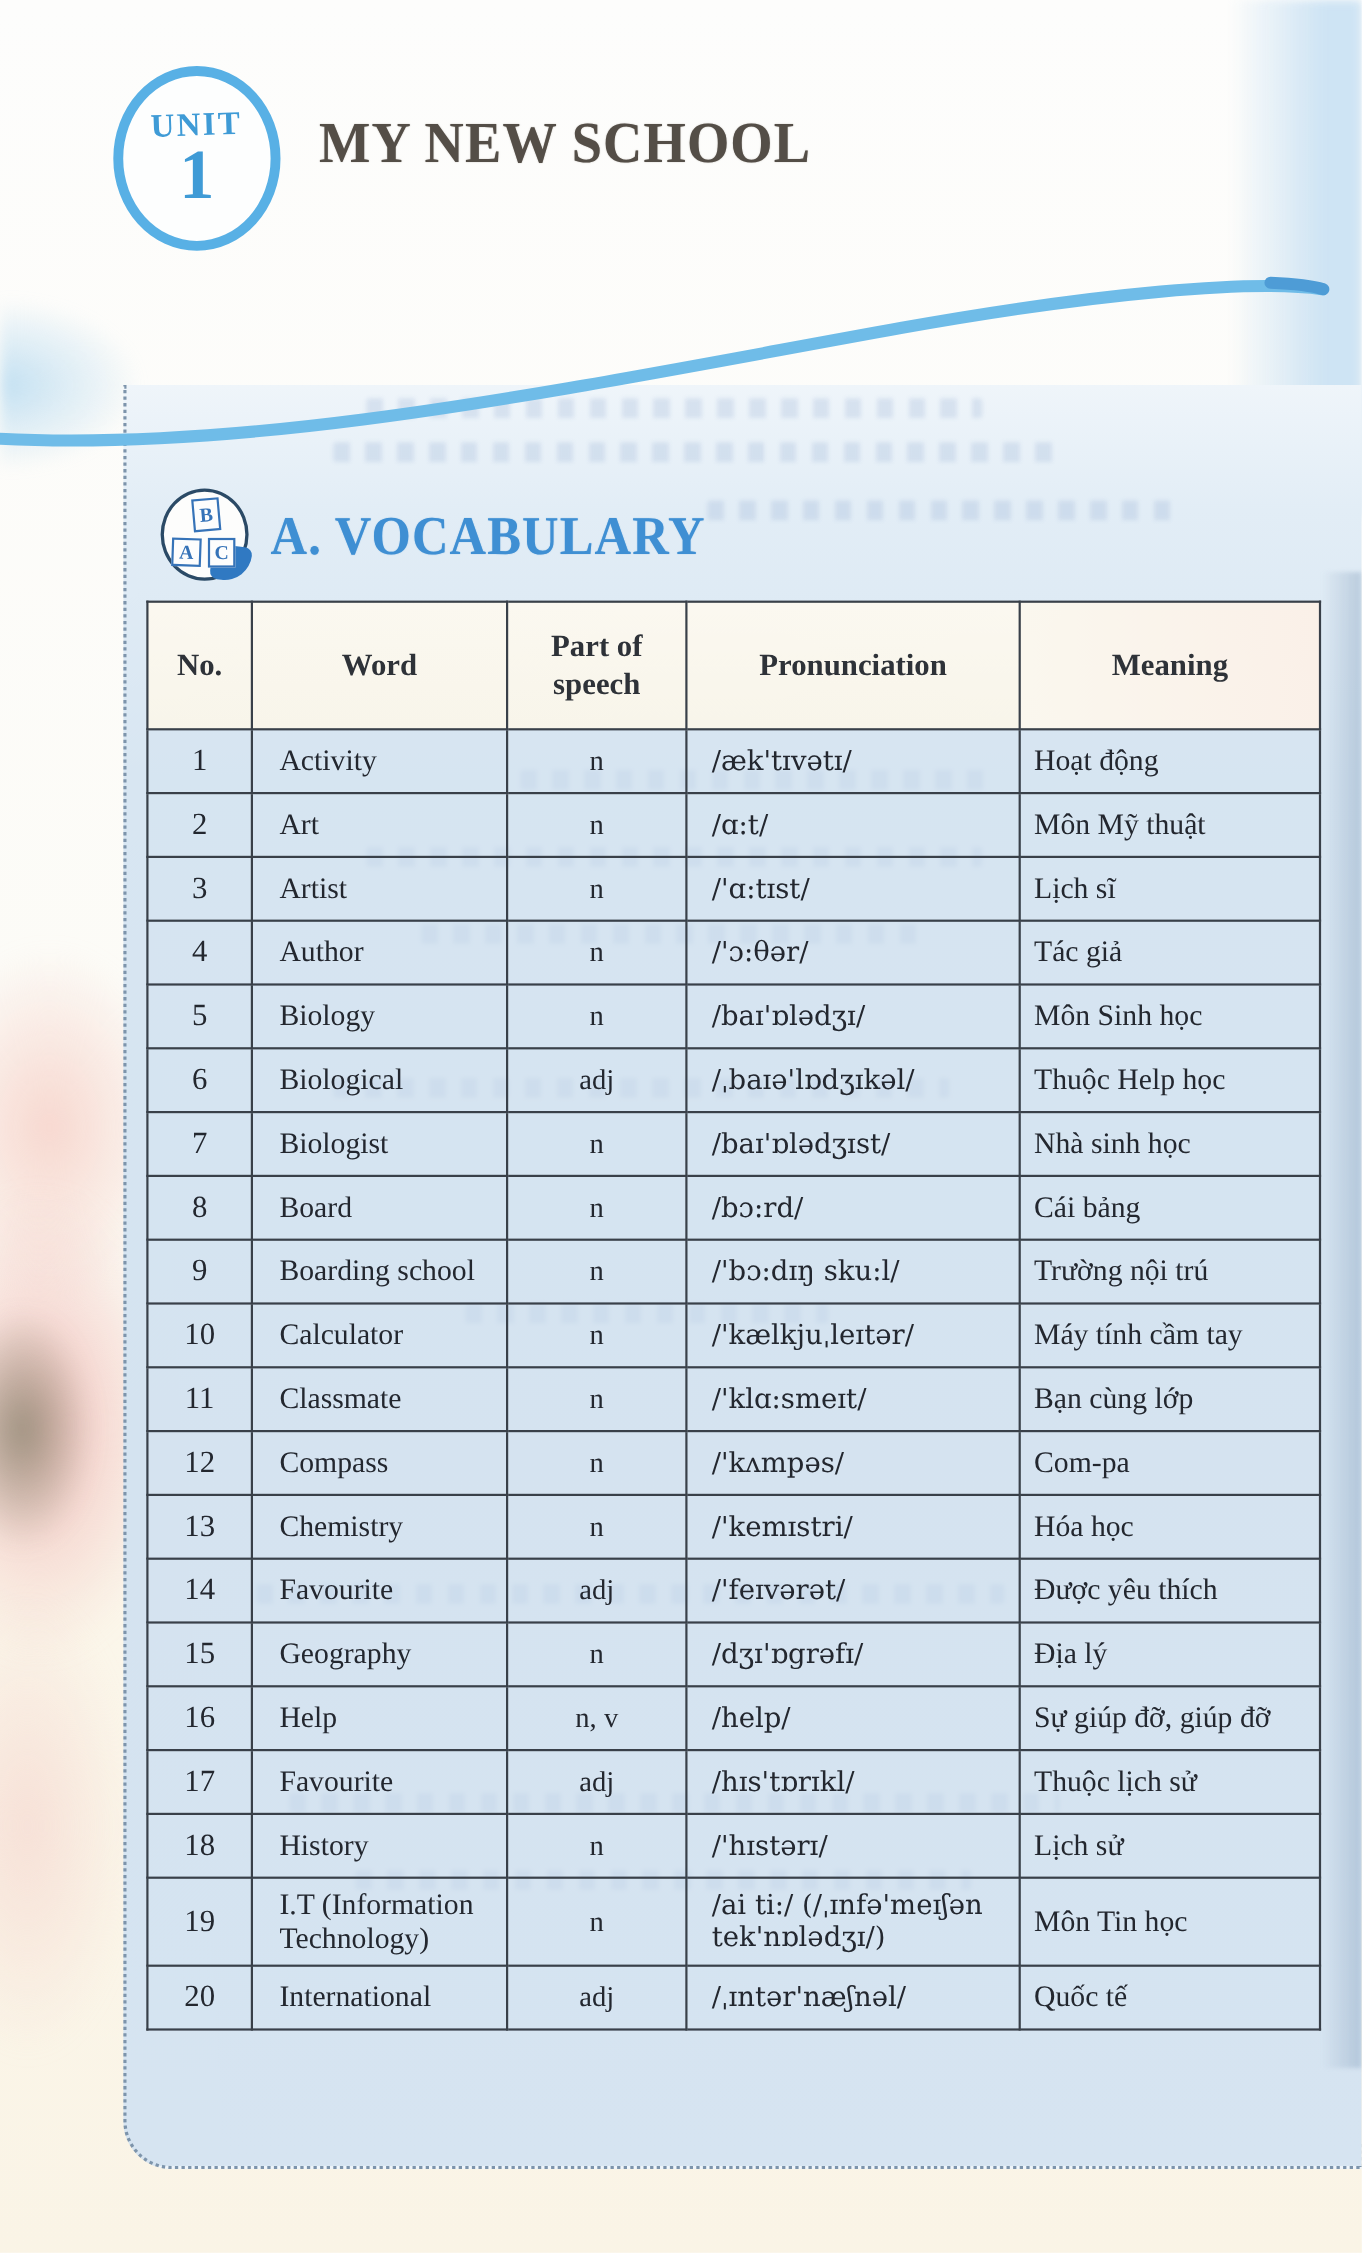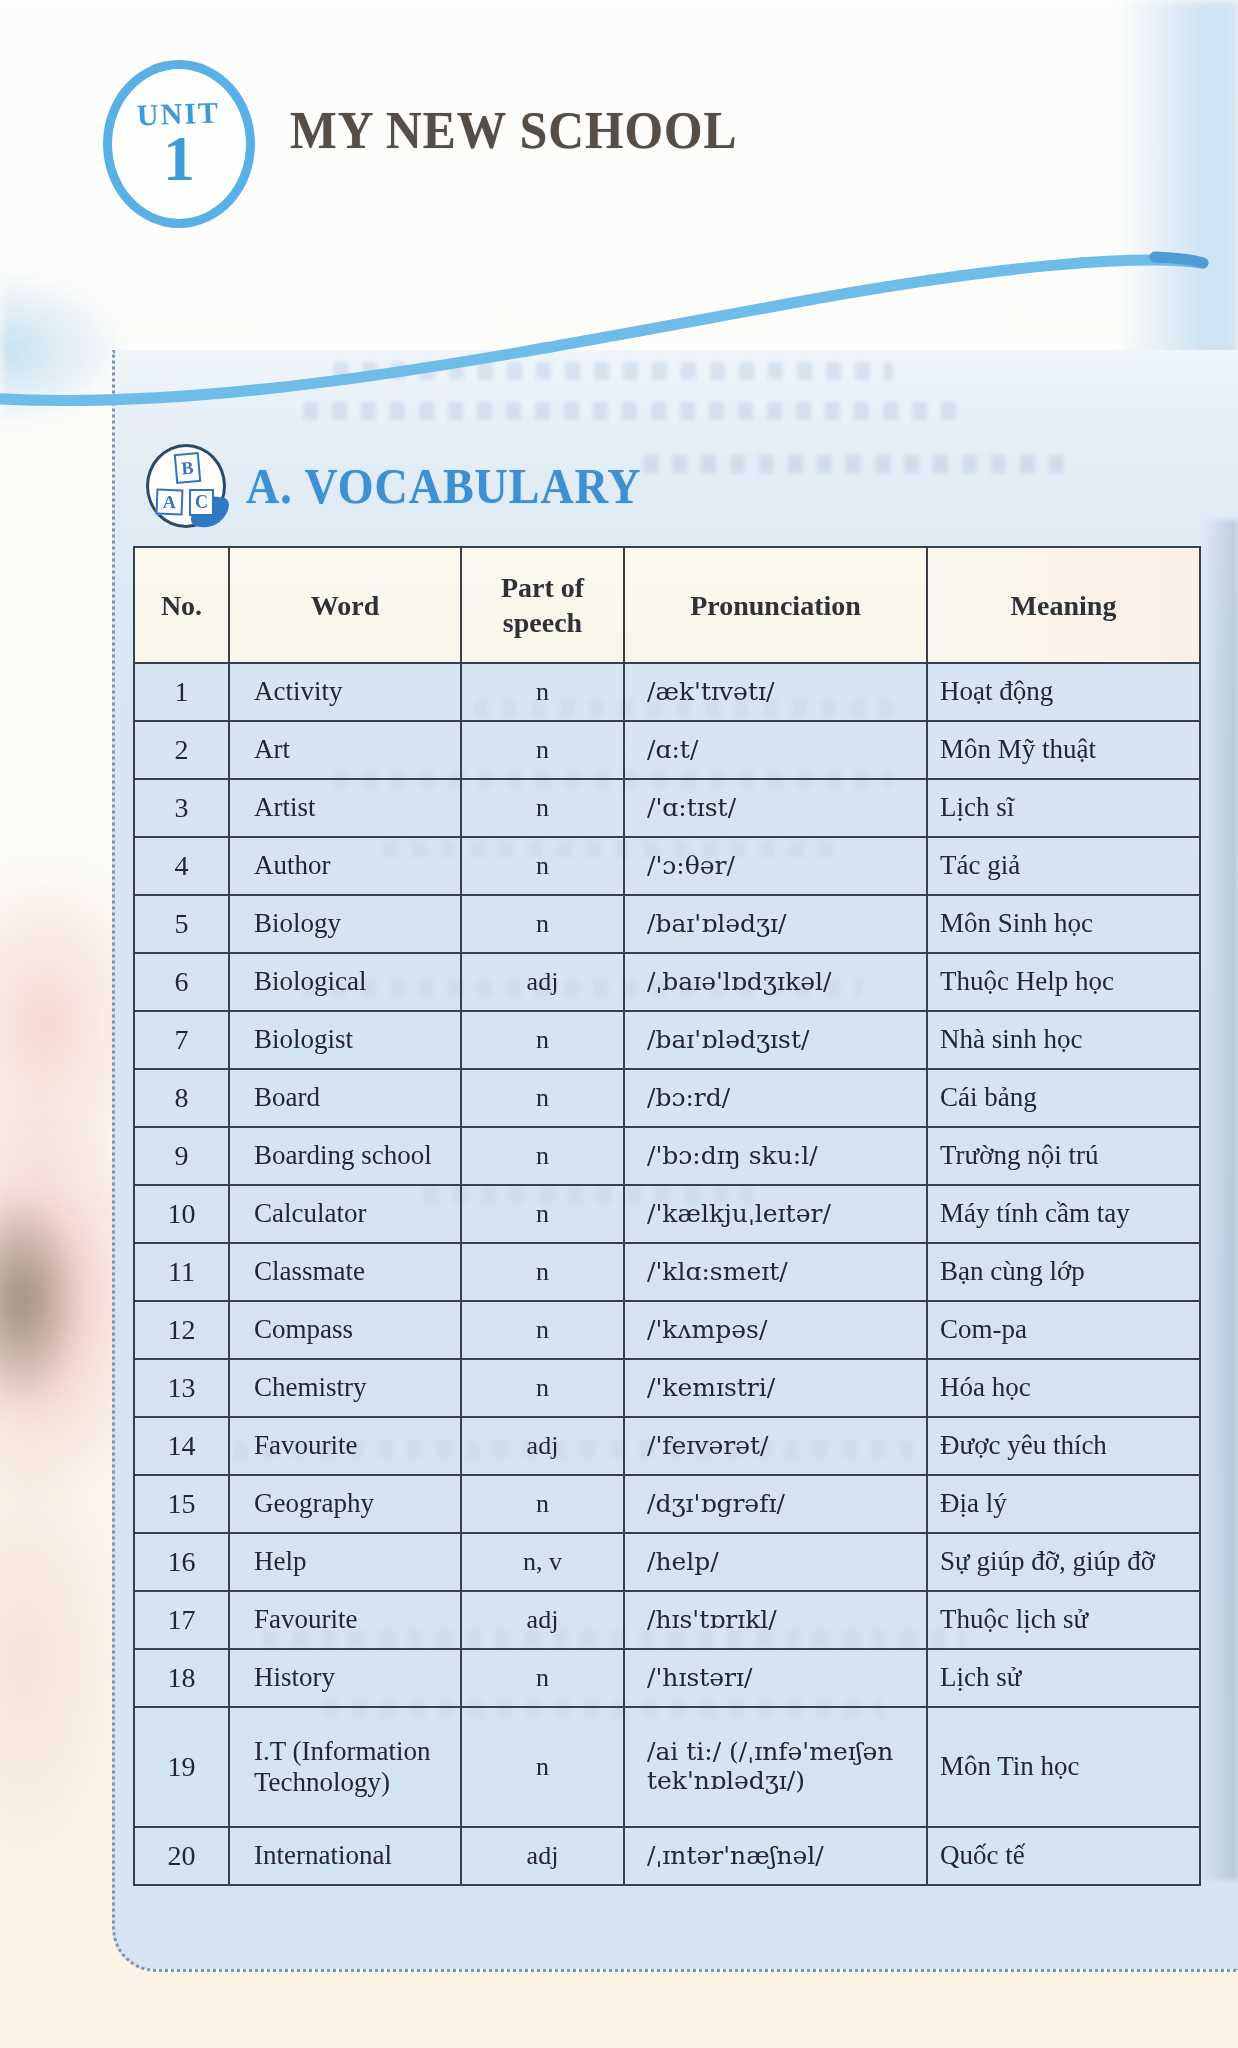--- a/index.html
+++ b/index.html
@@ -108,21 +108,21 @@
     border:2px solid #394049;box-sizing:border-box;vertical-align:middle;
   }
   .vocab-table th{
     height:116px;background:linear-gradient(180deg,#fbf8f0 0%,#f8f5ea 100%);
     font-weight:bold;font-size:28px;color:#2e3238;text-align:center;padding:0 8px;line-height:1.25;
   }
   .vocab-table th:last-child{background:linear-gradient(90deg,#faf7ee 0%,#faf0e8 100%);margin-top:15px;}
   .vocab-table td{
     height:58px;background:rgba(214,228,241,.55);font-size:27px;line-height:1.15;
   }
-  .vocab-table tr.tall td{height:120px;}
+  .vocab-table tr.tall td{height:80px;}
   .vocab-table td:nth-child(1){text-align:center;font-size:28px;}
   .vocab-table td:nth-child(2){padding-left:24px;}
   .vocab-table td:nth-child(3){text-align:center;font-size:26px;}
   .vocab-table td:nth-child(4){padding-left:22px;font-family:"DejaVu Serif",serif;font-size:25px;}
   .vocab-table td:nth-child(5){padding-left:12px;}
 </style>
 </head>
 <body>
 
 <div class="bg-top-right"></div>

